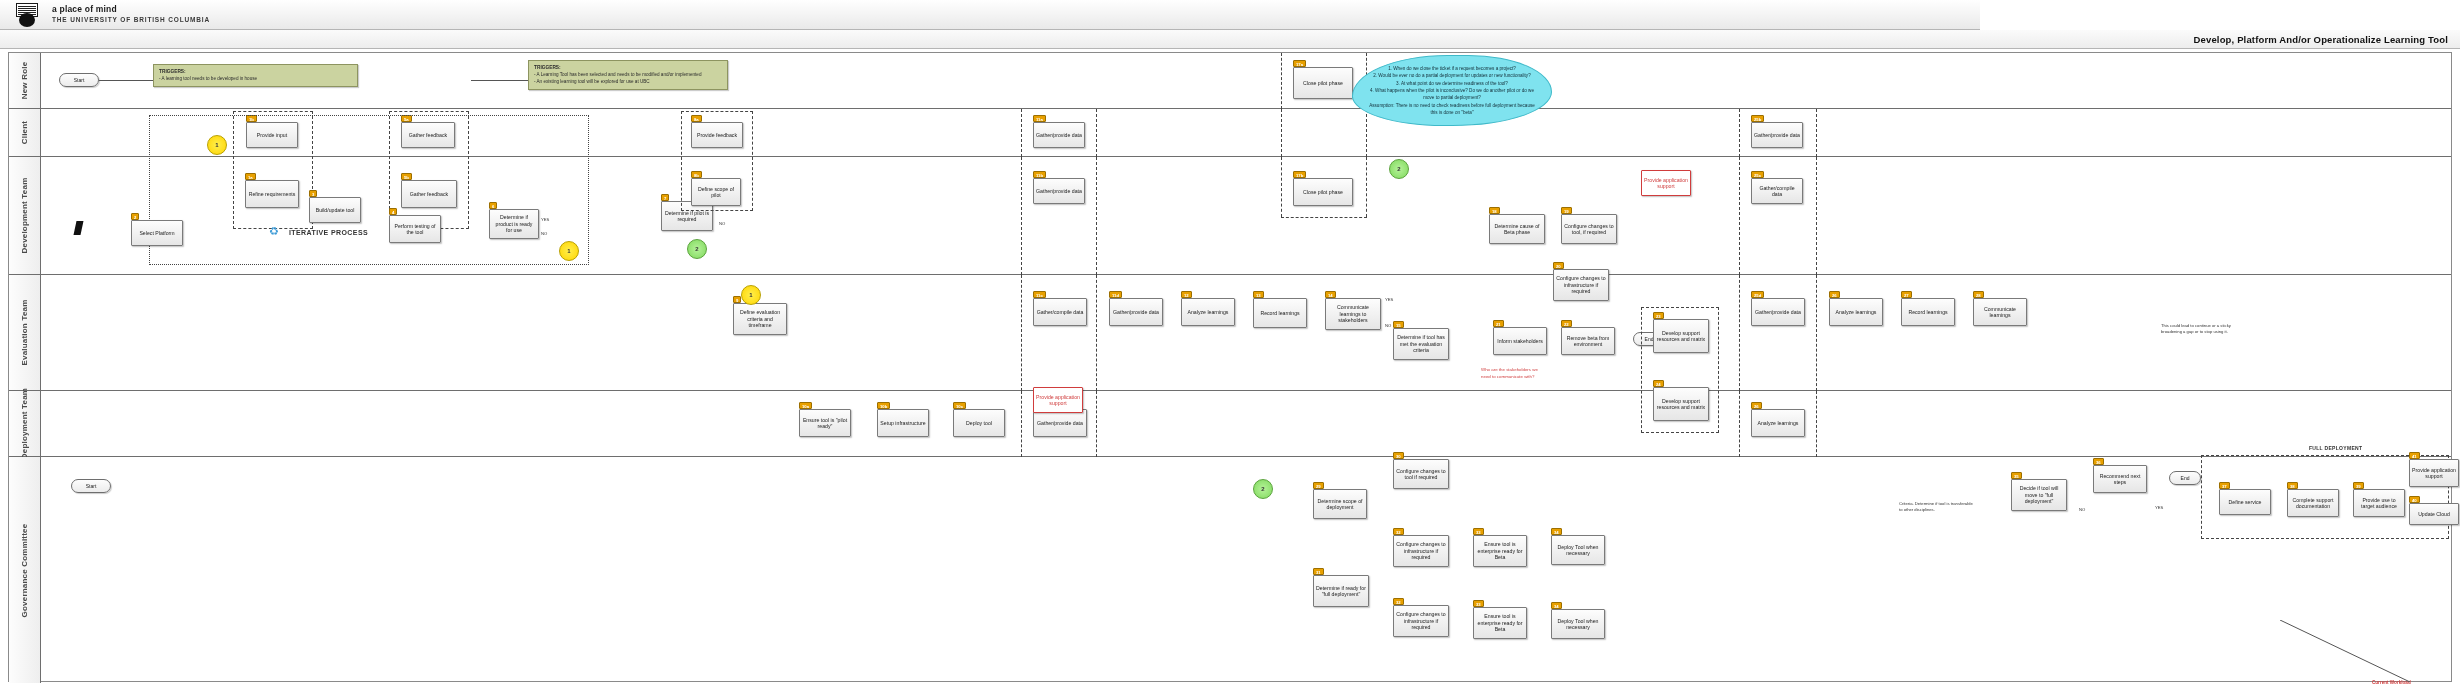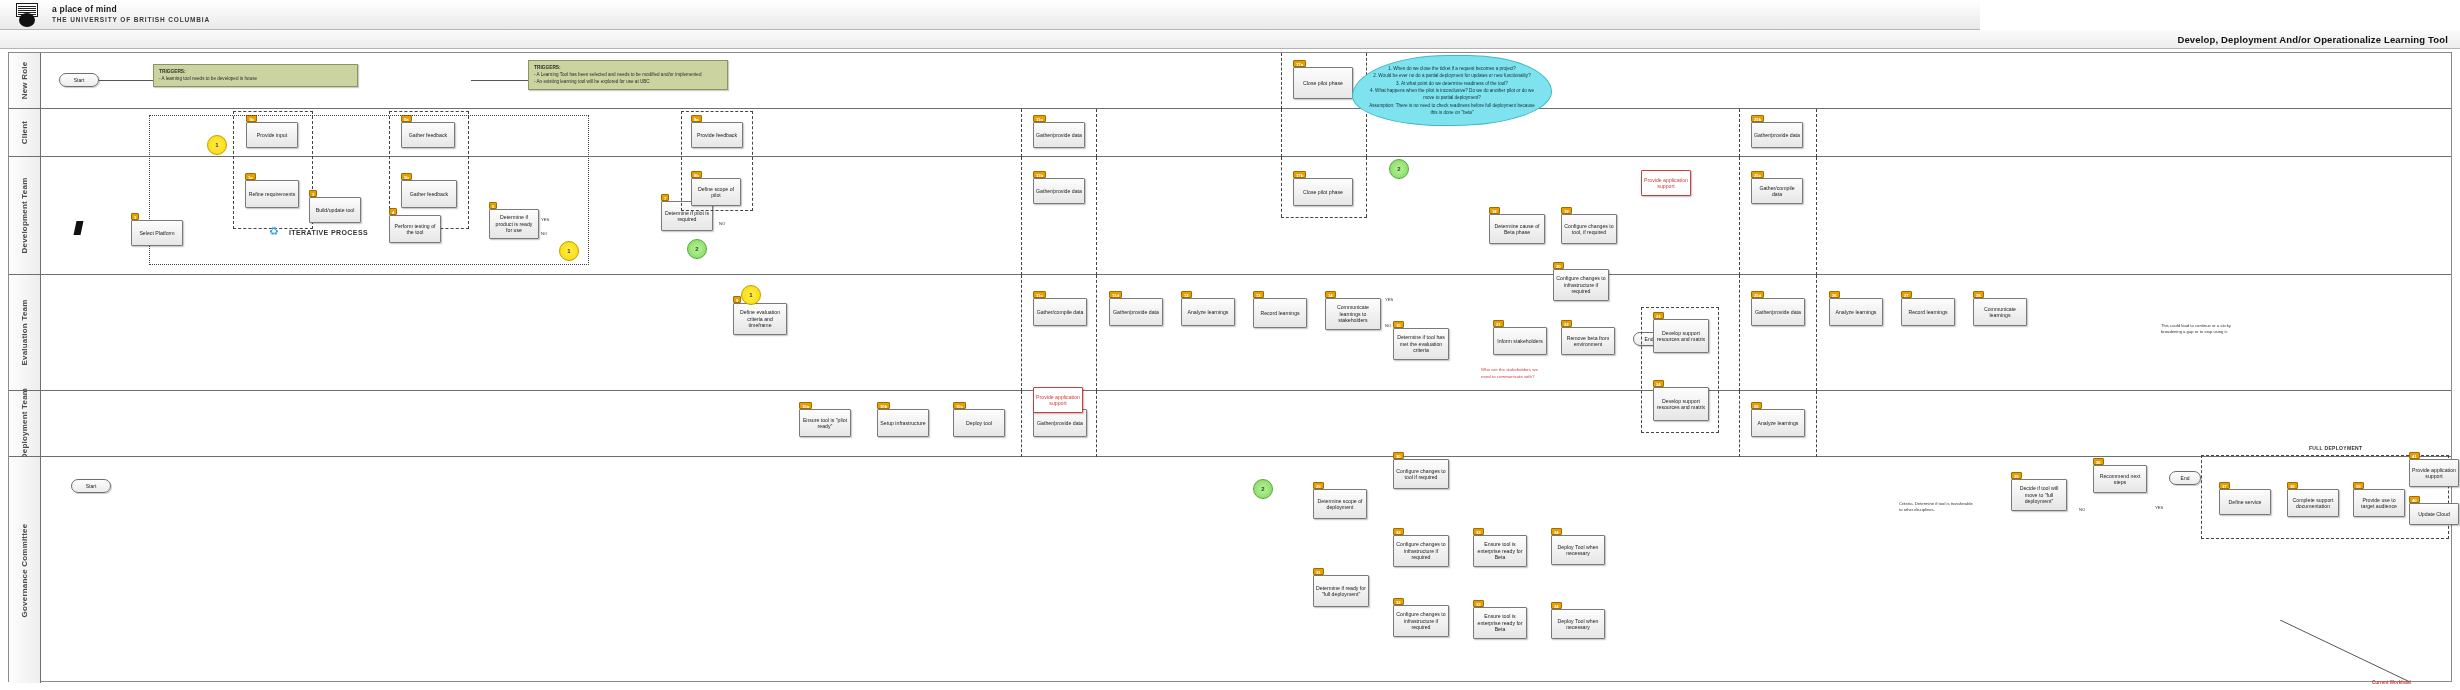--- a/index.html
+++ b/index.html
@@ -137,21 +137,21 @@
       <div class="ubc-shield"></div>
       <div class="ubc-dot"></div>
     </div>
     <div class="ubc-words">
       <div class="ubc-line1">a place of mind</div>
       <div class="ubc-line2">THE UNIVERSITY OF BRITISH COLUMBIA</div>
     </div>
   </div>
 
   <div class="title-band">
-    <div class="doc-title">Develop, Deployment And/or Operationalize Learning Tool</div>
+    <div class="doc-title">Develop, Platform And/or Operationalize Learning Tool</div>
   </div>
 
   <div id="lanes">
 
     <div class="lane" style="top:0;height:56px;">
       <div class="lane-hdr">
         <span>New Role</span>
       </div>
       <div class="lane-body">
 

